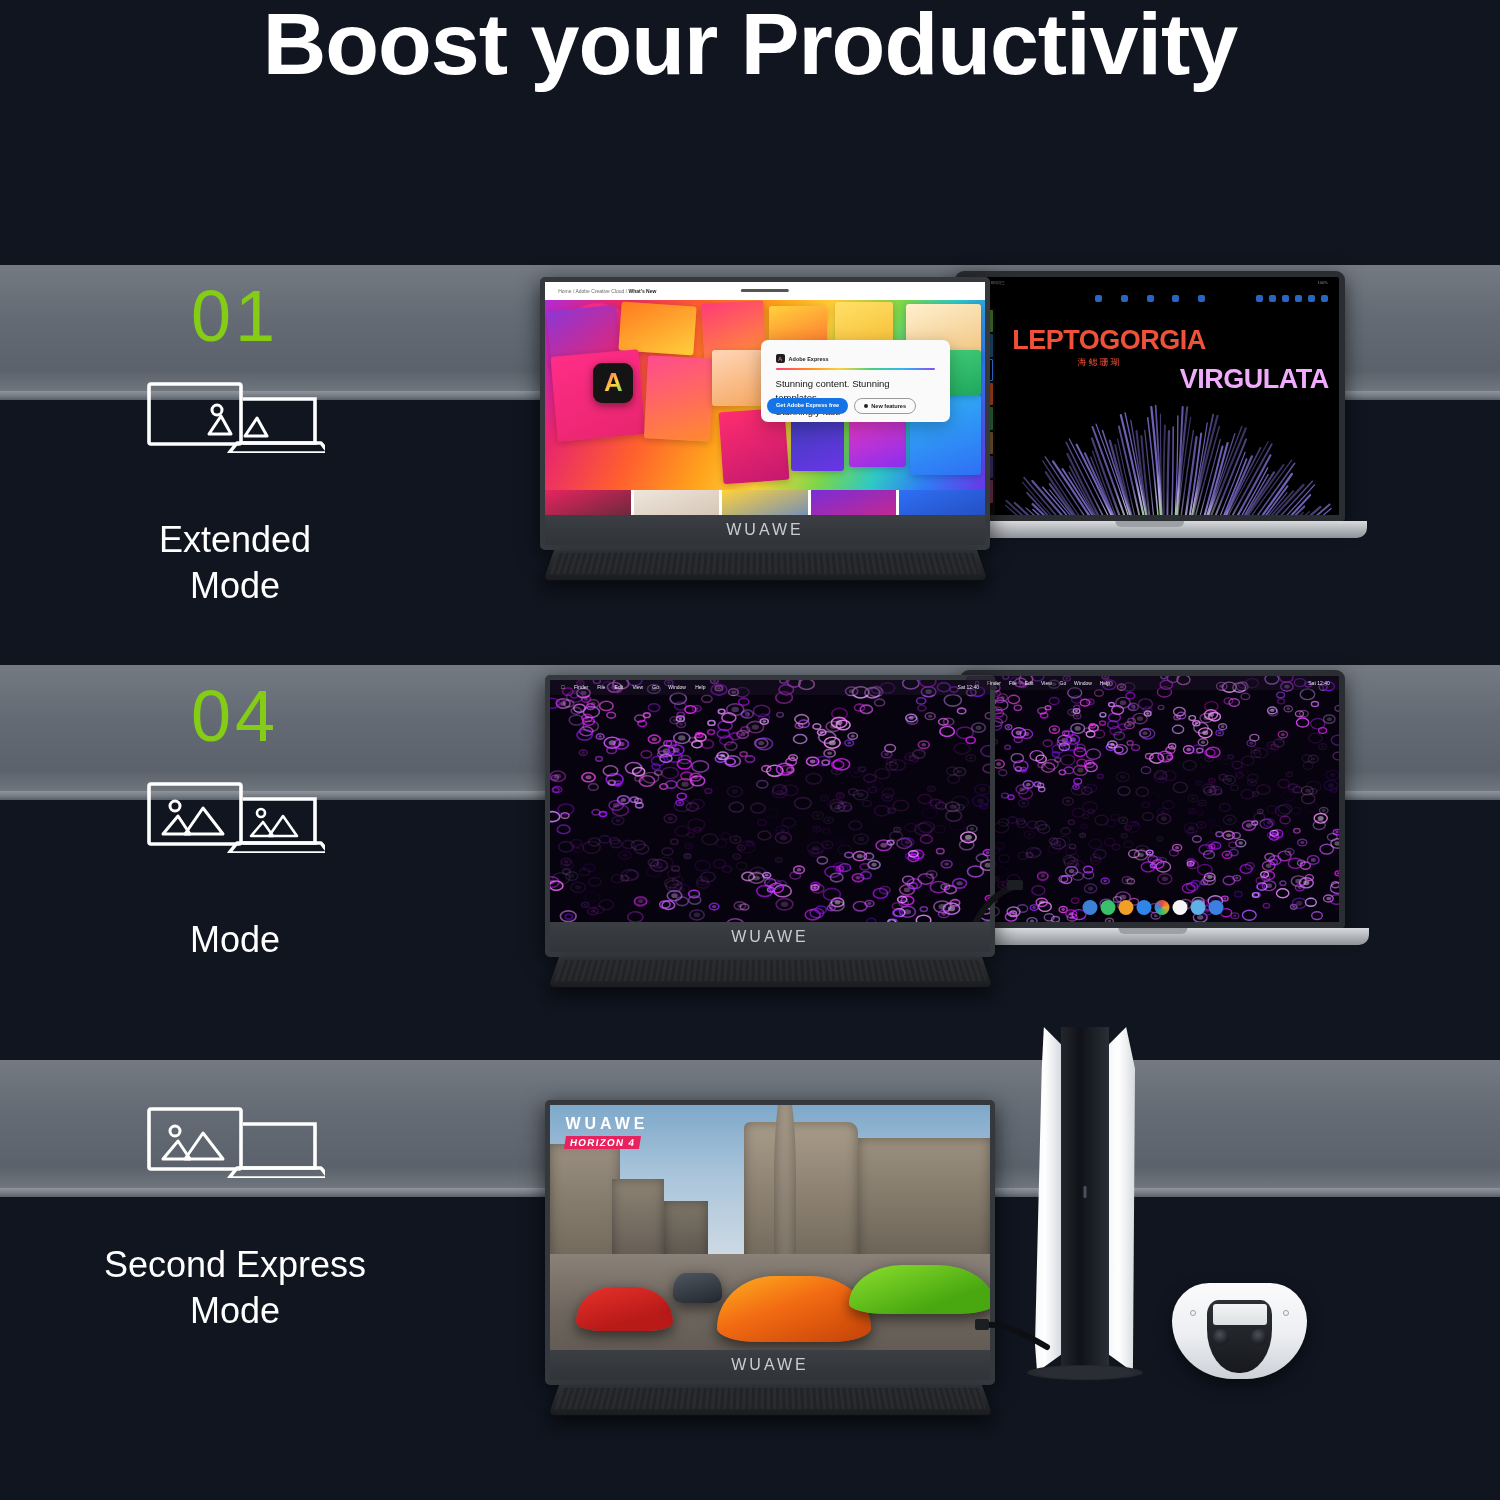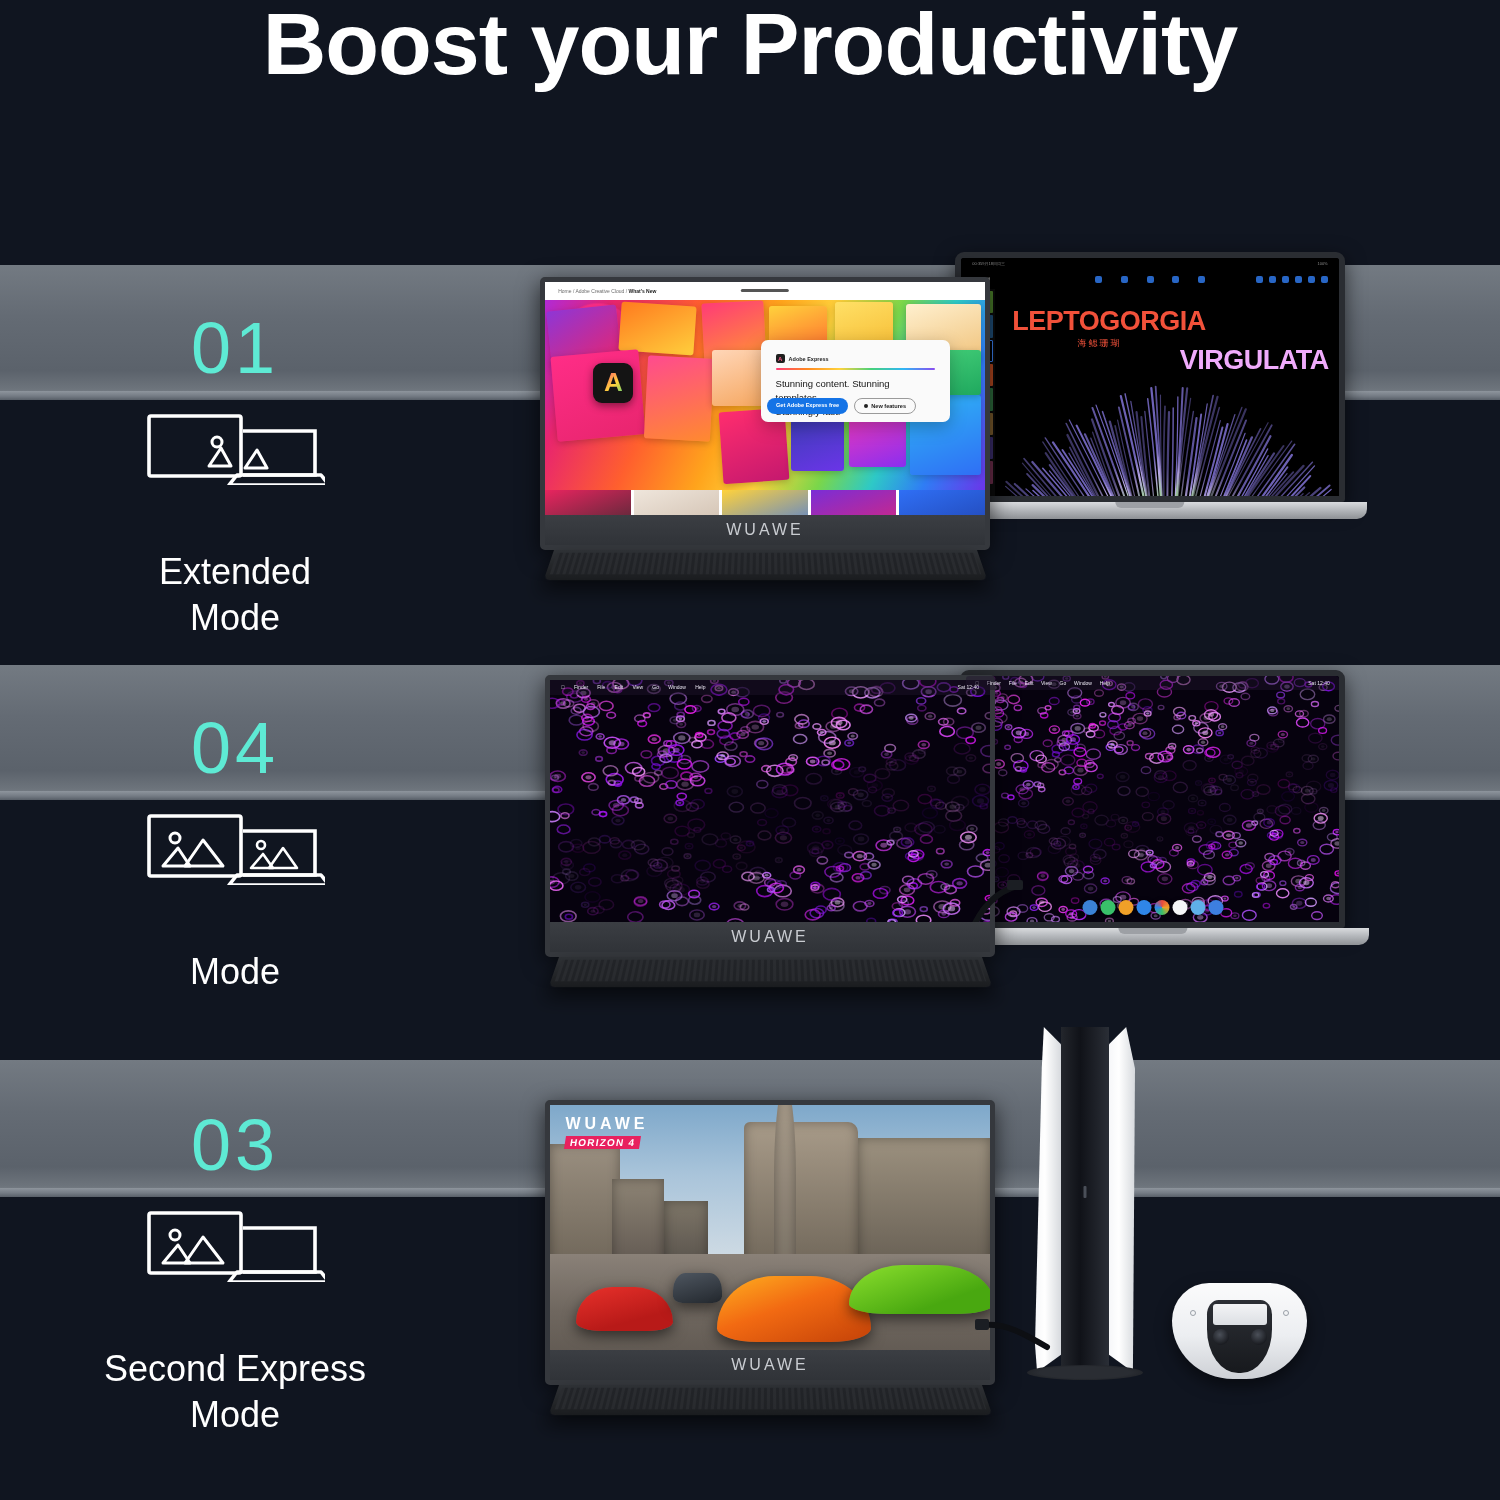--- a/index.html
+++ b/index.html
@@ -40,23 +40,22 @@
   }
   #shelf1 { top:265px; height:135px; }
   #shelf2 { top:665px; height:135px; }
   #shelf3 { top:1060px; height:137px; }
 
   
   .labelcol {
     position:absolute; left:0; width:470px; text-align:center;
   }
   .num {
-    font-size:72px; font-weight:300; letter-spacing:4px; color:#5eead4;
+    font-size:72px; font-weight:300; letter-spacing:4px; color:#84cc16;
     line-height:1;
-    margin-top:32px;
   }
   .mode-name {
     font-size:36px; font-weight:400; line-height:1.28; color:#ffffff;
   }
 
   
   .mode-icon { margin:26px auto 0; display:block; }
 
   
   .monitor { position:absolute; }
@@ -359,21 +358,21 @@
       <path d="M98 21 h72 v44 h-72" fill="none" stroke="#fff" stroke-width="3.6"></path>
       <path d="M92 65 h84 l8 10 h-100 Z" fill="none" stroke="#fff" stroke-width="3.6" stroke-linejoin="round"></path>
       <path d="M100 58 L112 40 L122 58 Z" fill="none" stroke="#fff" stroke-width="3" stroke-linejoin="round"></path>
     </svg>
     <div class="mode-name" style="margin-top:64px;">
       <div>Extended</div>
       <div>Mode</div>
     </div>
   </div>
 
-  <div class="laptop" style="left:955px; top:37px; width:390px; height:250px;">
+  <div class="laptop" style="left:955px; top:56px; width:390px; height:250px;">
     <div class="lap-lid">
       <div class="lap-screen">
         <div class="kn">
 
           <div class="kn-status">
             <span>00:35</span>
             <span>9月18日周三</span>
             <span class="grow" style="flex:1"></span>
             <span>100%</span>
           </div>
@@ -2144,21 +2143,20 @@
 
   <svg class="cable" style="left:955px;top:265px;width:70px;height:70px" viewBox="0 0 70 70">
     <path d="M62 6 C40 12, 26 28, 16 52" stroke="#111317" stroke-width="6" fill="none" stroke-linecap="round"></path>
     <rect x="52" y="0" width="16" height="10" rx="2" fill="#1b1e23"></rect>
   </svg>
 </div>
 
 <div class="panel" id="panel3">
 
   <div class="labelcol" style="top:62px;">
-    <div class="num">03</div>
     <svg class="mode-icon" width="180" height="75" viewBox="0 0 180 75">
       <rect x="4" y="6" width="92" height="60" rx="2" fill="none" stroke="#fff" stroke-width="3.6"></rect>
       <circle cx="30" cy="28" r="5" fill="none" stroke="#fff" stroke-width="3"></circle>
       <path d="M18 56 L33 38 L45 56 Z" fill="none" stroke="#fff" stroke-width="3" stroke-linejoin="round"></path>
       <path d="M40 56 L58 30 L78 56 Z" fill="none" stroke="#fff" stroke-width="3" stroke-linejoin="round"></path>
       <path d="M98 21 h72 v44 h-72" fill="none" stroke="#fff" stroke-width="3.6"></path>
       <path d="M92 65 h84 l8 10 h-100 Z" fill="none" stroke="#fff" stroke-width="3.6" stroke-linejoin="round"></path>
     </svg>
     <div class="mode-name" style="margin-top:64px;">
       <div>Second Express</div>

